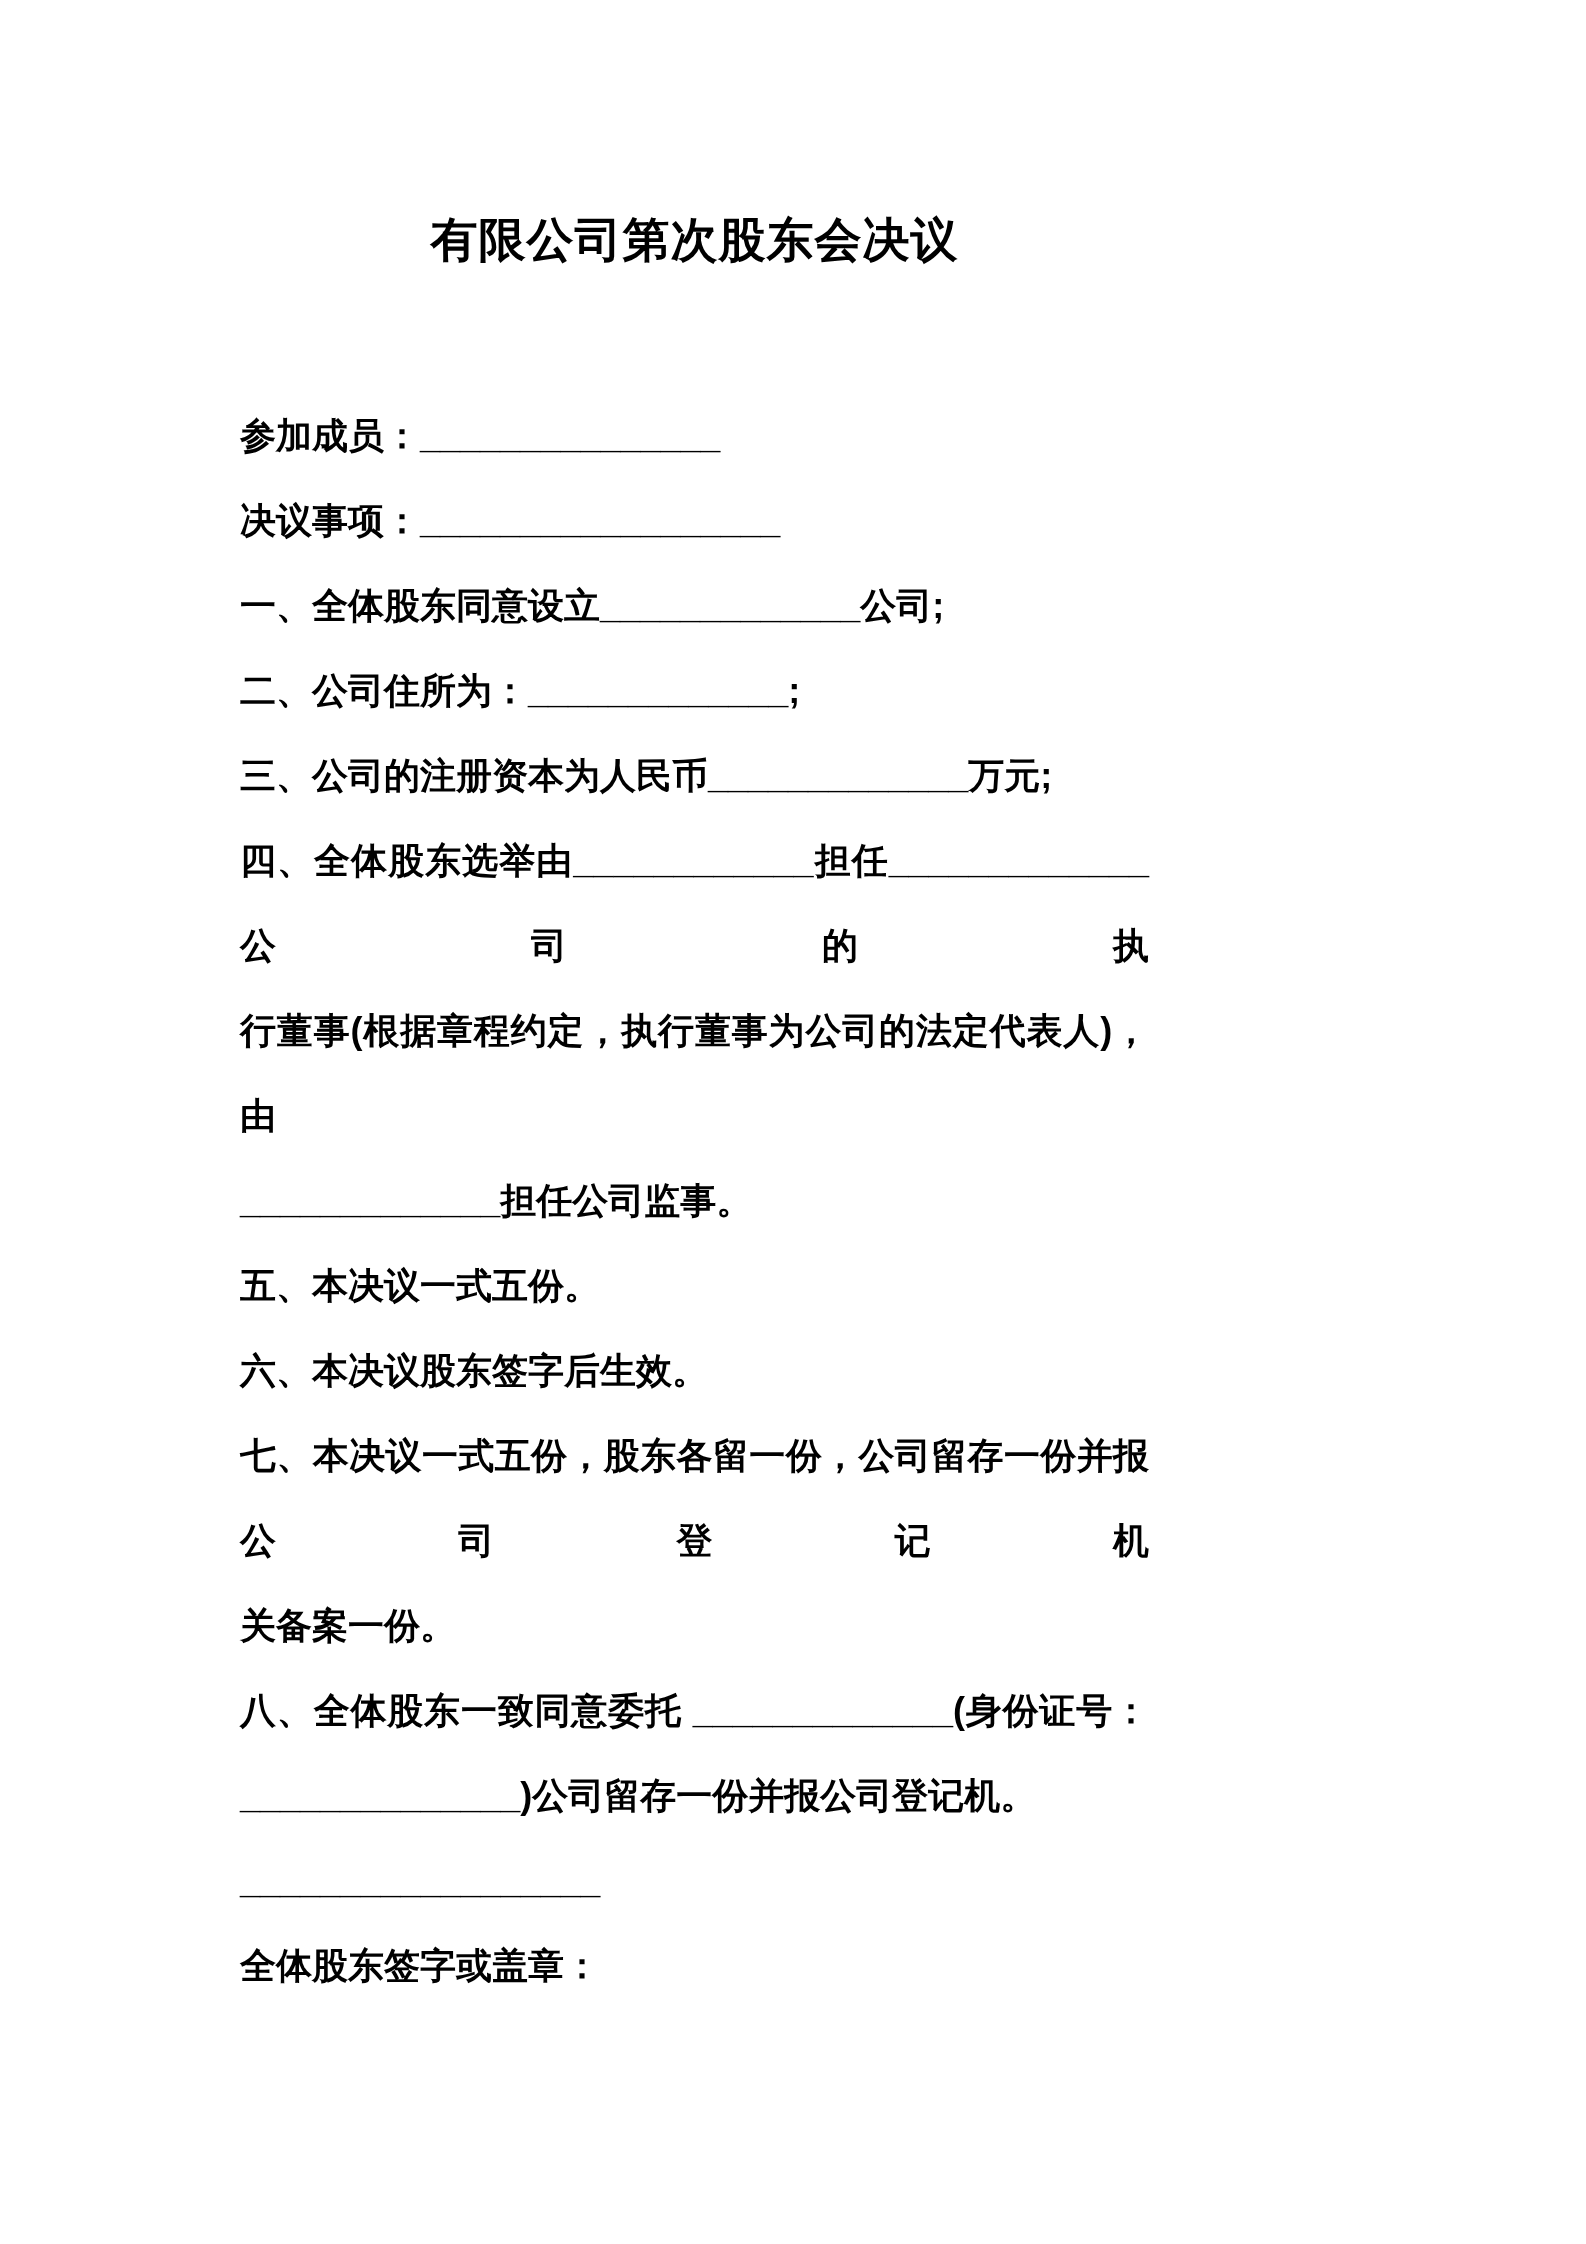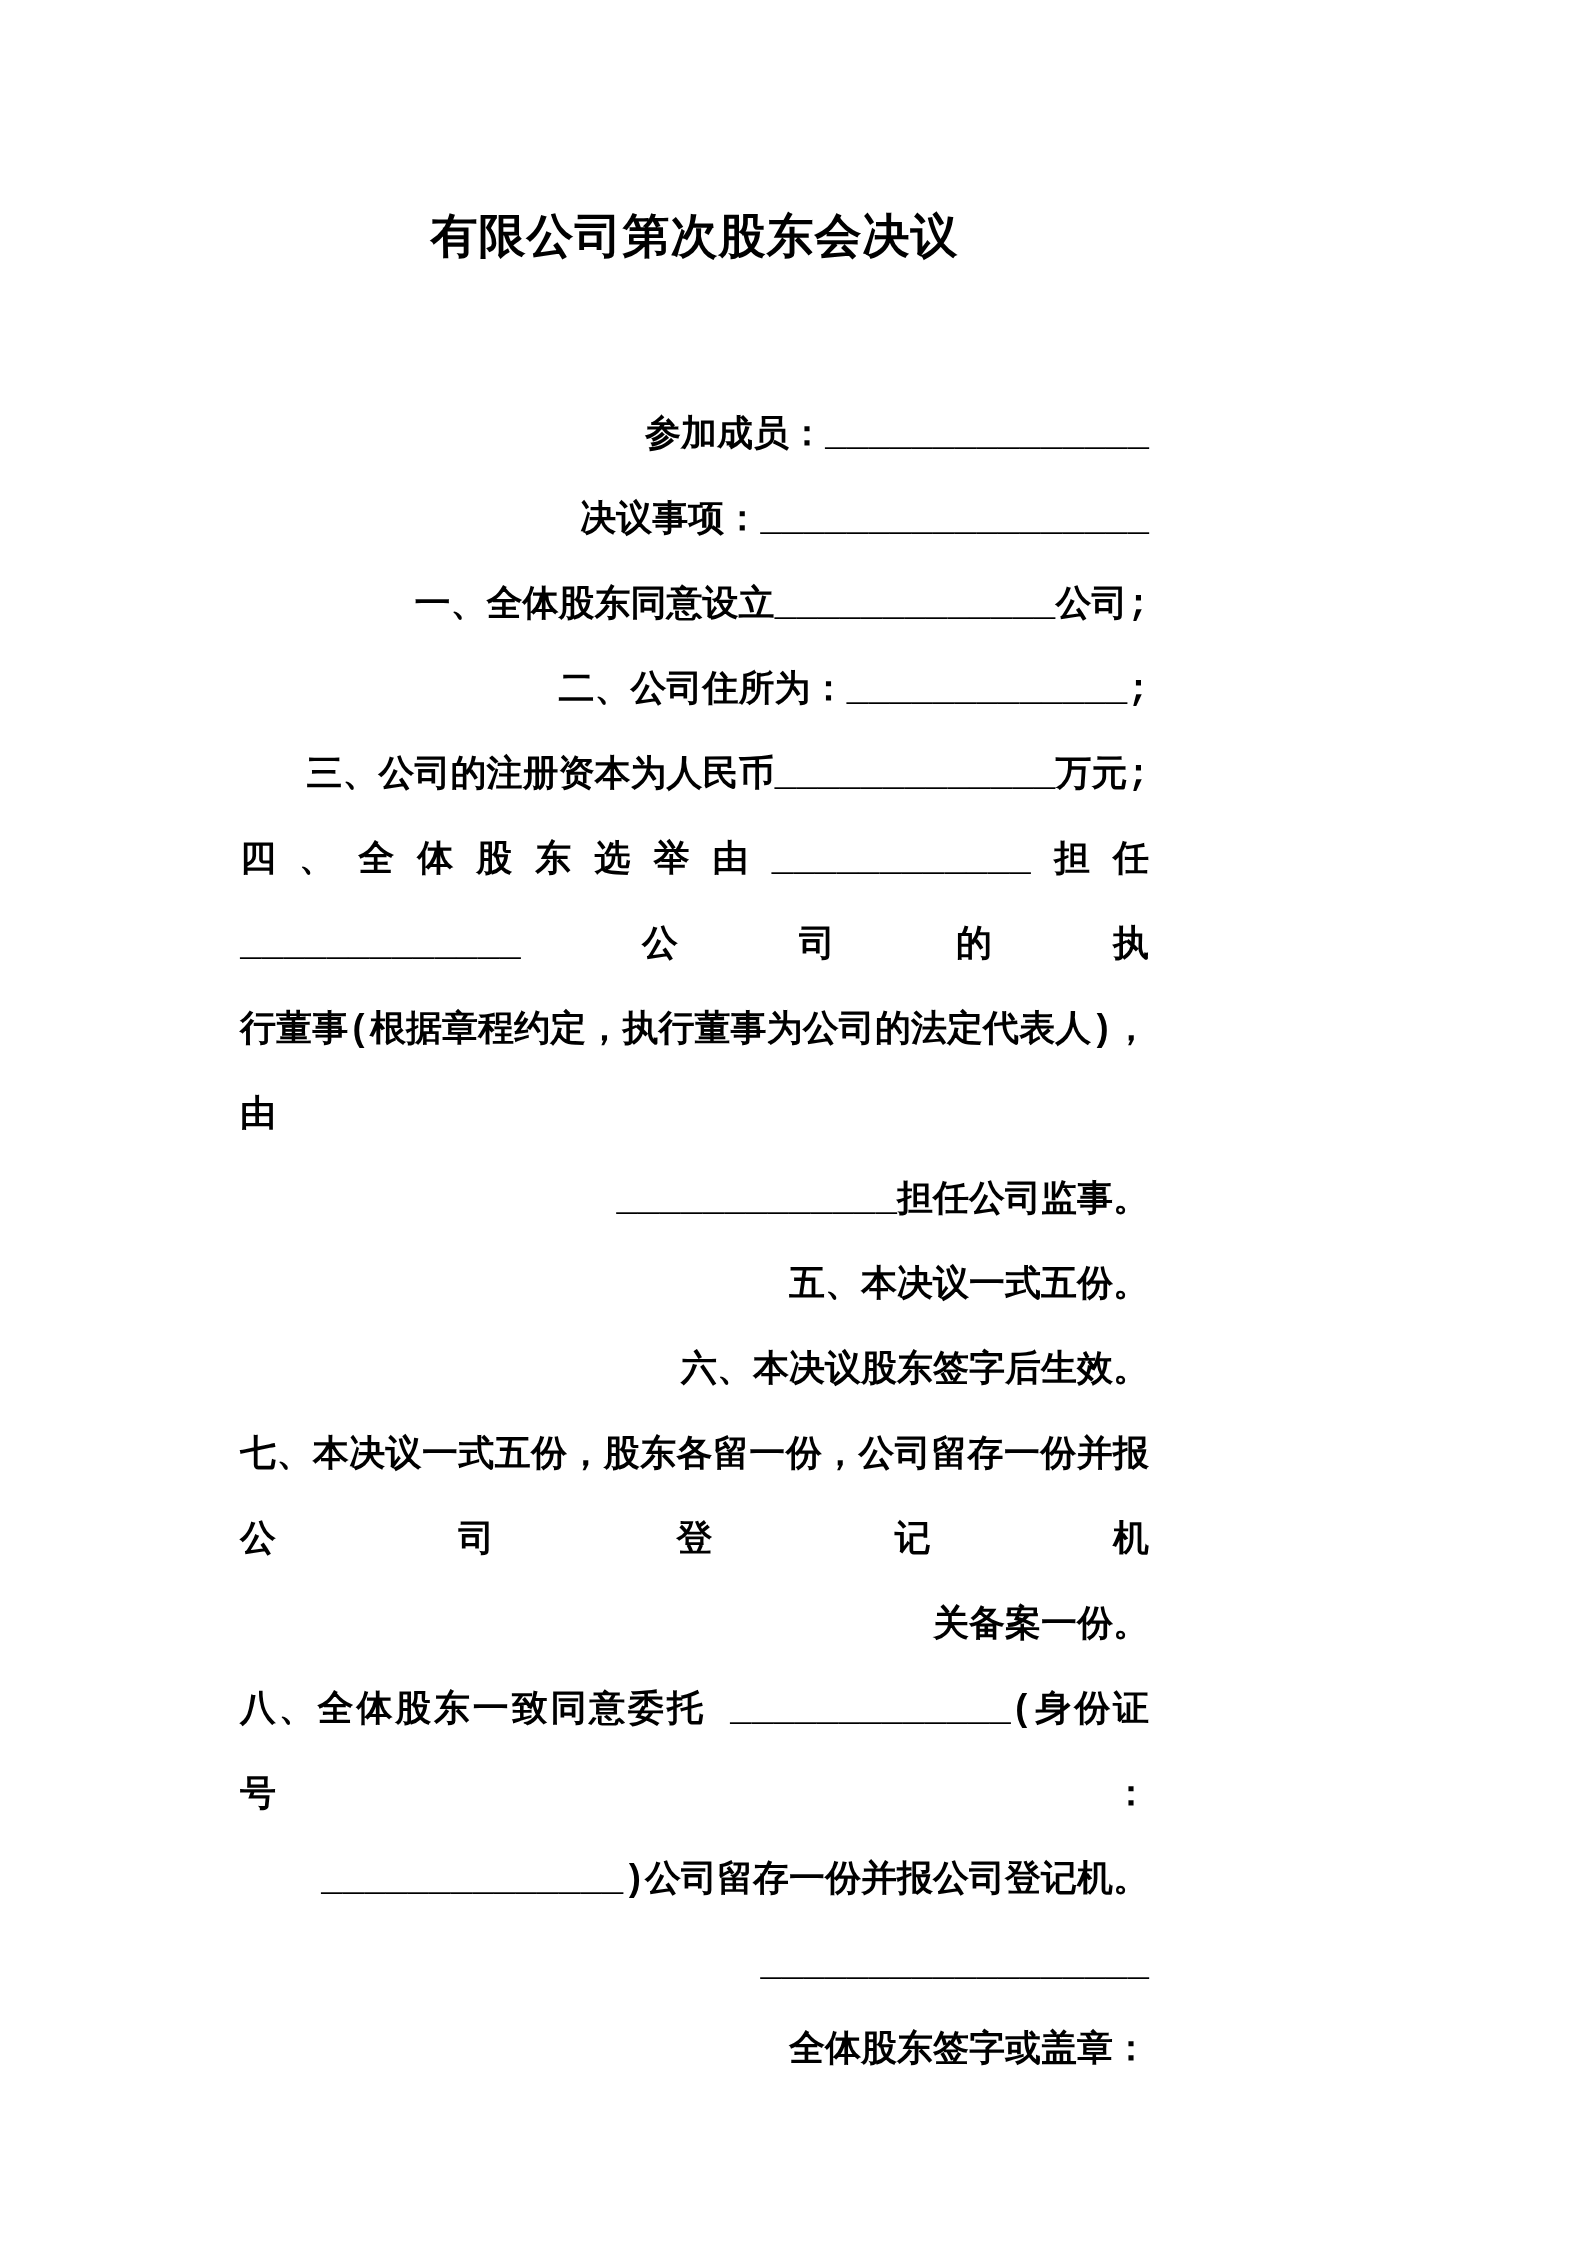--- a/index.html
+++ b/index.html
@@ -6,40 +6,40 @@
     margin: 0;
     padding: 0;
     background: #ffffff;
   }
   .page {
     position: relative;
     width: 1389px;
     height: 2244px;
     background: #ffffff;
     color: #000000;
-    font-family: Liberation Mono, monospace;
+    font-family: Liberation Sans, sans-serif;
     font-weight: bold;
     box-sizing: border-box;
     padding: 212px 240px 0 240px;
     overflow: hidden;
   }
   .title {
     margin: 0 0 125px 0;
     font-size: 47px;
     line-height: 56px;
     text-align: center;
     font-weight: bold;
     letter-spacing: 1px;
     white-space: nowrap;
   }
   .doc-body .line {
     font-size: 36px;
     line-height: 85px;
     white-space: nowrap;
-    text-align: right;
+    text-align: left;
   }
   
   .doc-body .line.stretch {
     white-space: normal;
     text-align: justify;
     text-align-last: justify;
   }
 </style>
 </head>
 <body>

